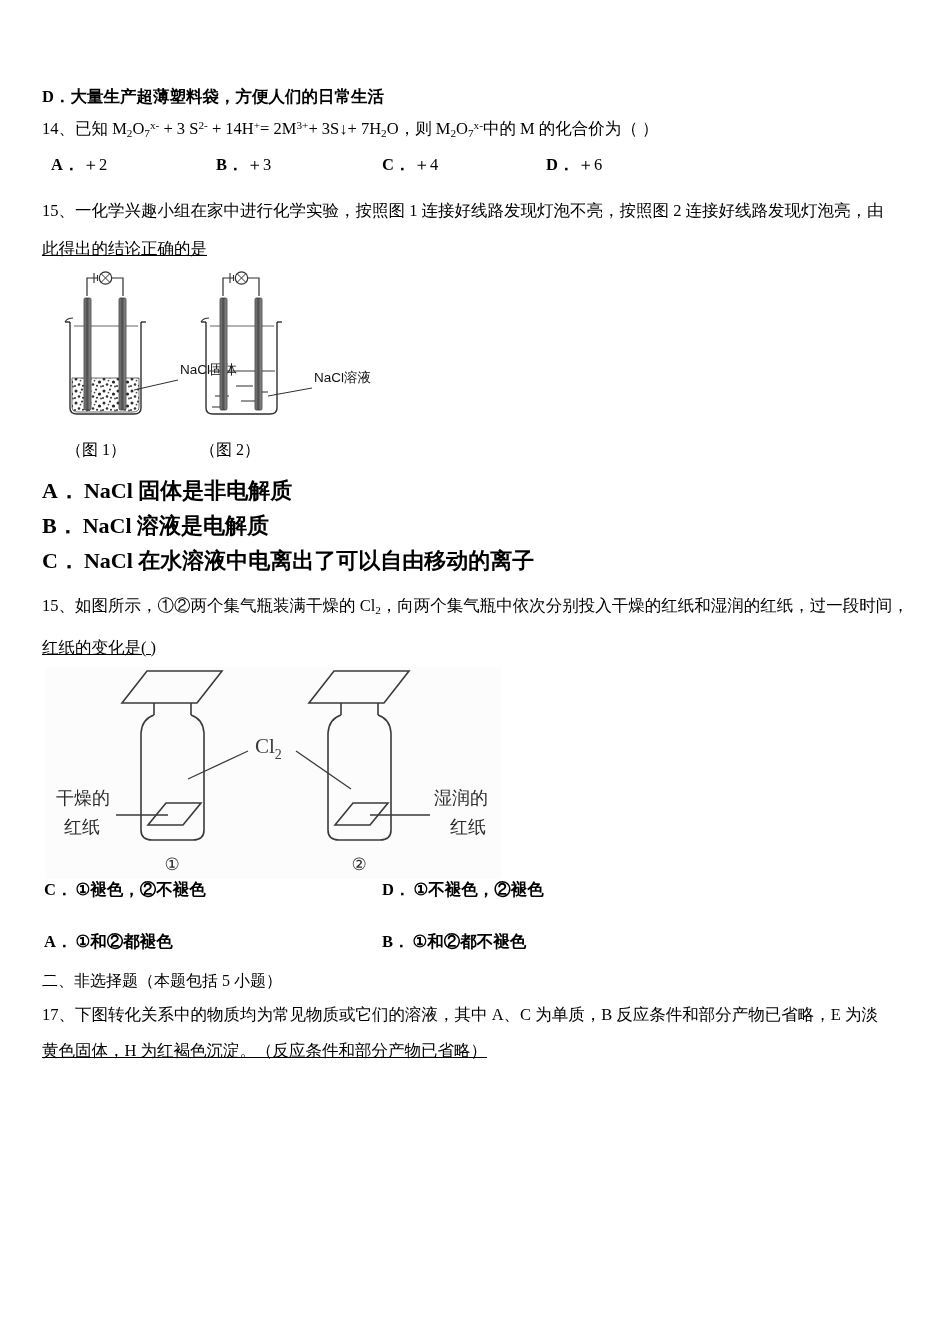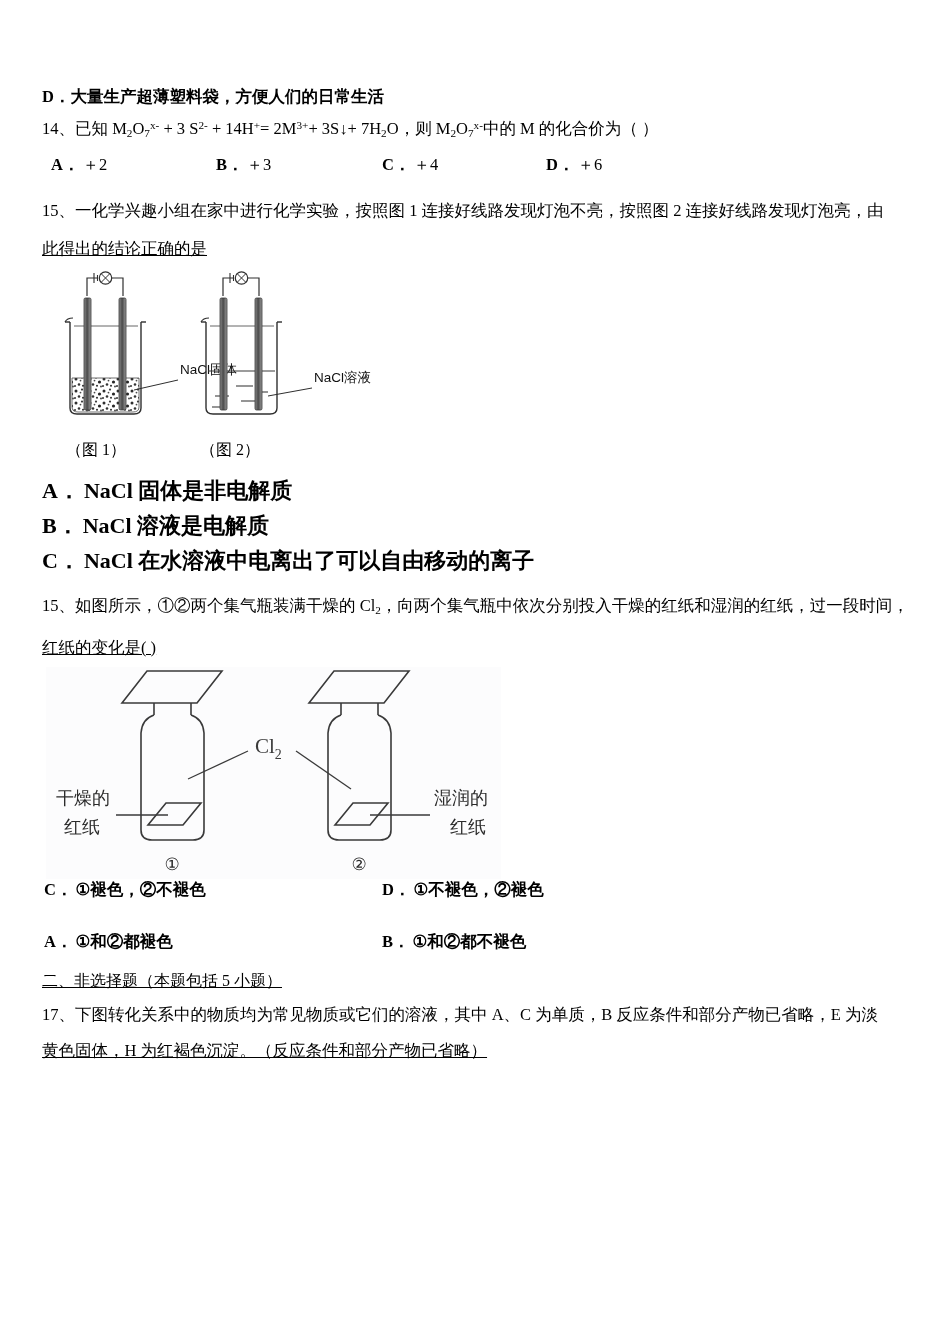--- a/index.html
+++ b/index.html
@@ -76,21 +76,20 @@
     font-size: 22px;
     font-weight: bold;
     height: 35px;
     white-space: nowrap;
   }
   .opt-block .opt-line .lbl { margin-right: 4px; }
 
   .section-head {
     font-size: 16px;
     height: 26px;
-    text-decoration: underline;
   }
 
   
   .fig-beakers {
     position: relative;
     width: 330px;
     height: 172px;
     margin-left: 18px;
   }
   .fig-caption-row {

